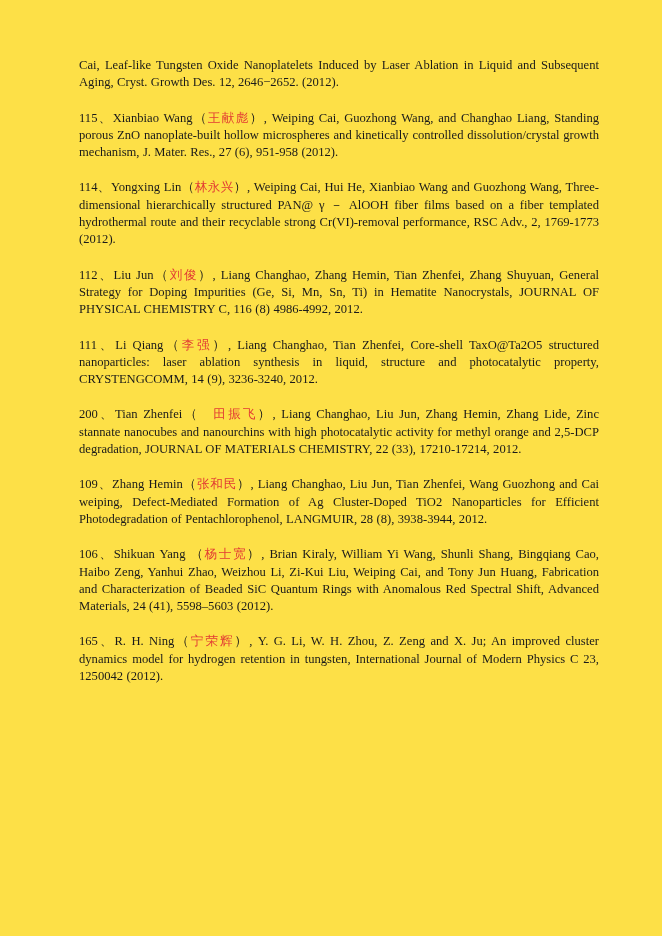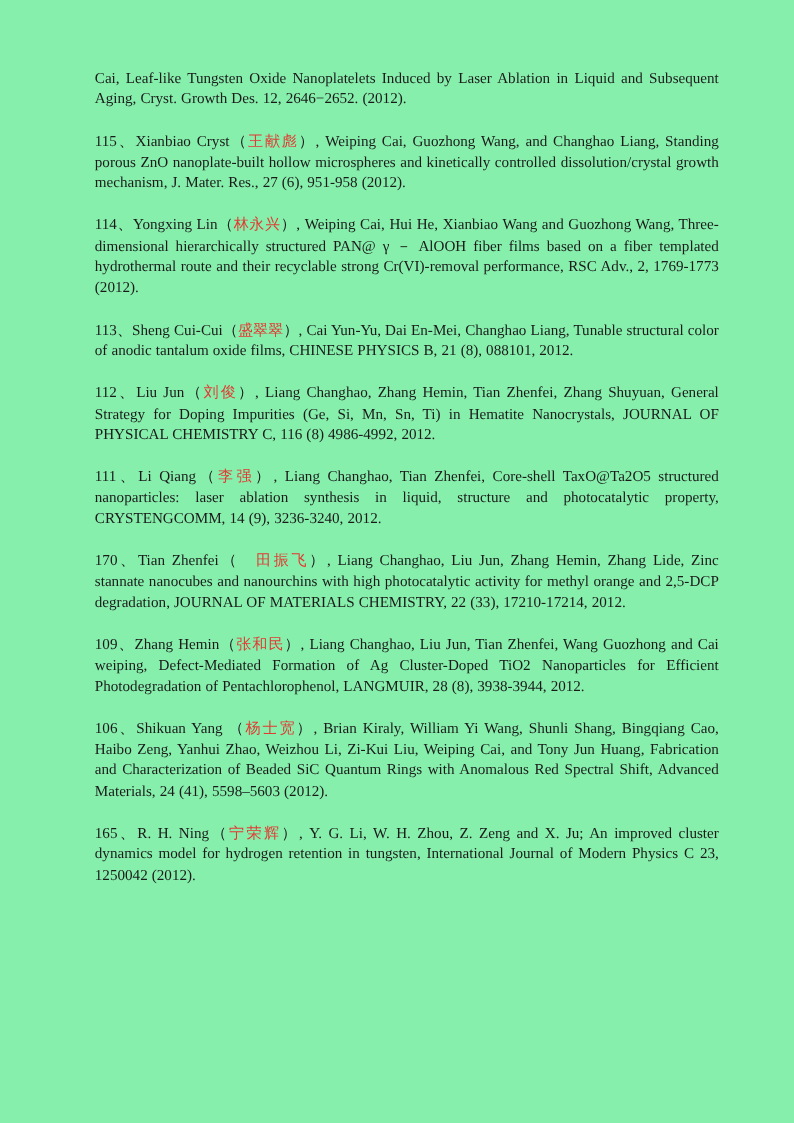--- a/index.html
+++ b/index.html
@@ -32,26 +32,25 @@
   .pub-entry:last-child {
     margin-bottom: 0;
   }
   .cn-name {
     
   }
 </style>
 </head>
 <body>
 
-<div class="page" style="color: rgb(26, 26, 26); background: #86efac;">
+<div class="page" style="color: rgb(26, 26, 26); background: #fde047;">
   <div class="pub-list">
       <p class="pub-entry"><span></span><span>Cai, Leaf-like Tungsten Oxide Nanoplatelets Induced by Laser Ablation in Liquid and Subsequent Aging, Cryst. Growth Des. 12, 2646−2652. (2012).</span><span class="cn-name" style="color: rgb(226, 59, 51);"></span><span></span></p>
-      <p class="pub-entry"><span>115、</span><span>Xianbiao Cryst（</span><span class="cn-name" style="color: rgb(226, 59, 51);">王献彪</span><span>）, Weiping Cai, Guozhong Wang, and Changhao Liang, Standing porous ZnO nanoplate-built hollow microspheres and kinetically controlled dissolution/crystal growth mechanism, J. Mater. Res., 27 (6), 951-958 (2012).</span></p>
+      <p class="pub-entry"><span>115、</span><span>Xianbiao Wang（</span><span class="cn-name" style="color: rgb(226, 59, 51);">王献彪</span><span>）, Weiping Cai, Guozhong Wang, and Changhao Liang, Standing porous ZnO nanoplate-built hollow microspheres and kinetically controlled dissolution/crystal growth mechanism, J. Mater. Res., 27 (6), 951-958 (2012).</span></p>
       <p class="pub-entry"><span>114、</span><span>Yongxing Lin（</span><span class="cn-name" style="color: rgb(226, 59, 51);">林永兴</span><span>）, Weiping Cai, Hui He, Xianbiao Wang and Guozhong Wang, Three-dimensional hierarchically structured PAN@ γ － AlOOH fiber films based on a fiber templated hydrothermal route and their recyclable strong Cr(VI)-removal performance, RSC Adv., 2, 1769-1773 (2012).</span></p>
-      <p class="pub-entry"><span>113、</span><span>Sheng Cui-Cui（</span><span class="cn-name" style="color: rgb(226, 59, 51);">盛翠翠</span><span>）, Cai Yun-Yu, Dai En-Mei, Changhao Liang, Tunable structural color of anodic tantalum oxide films, CHINESE PHYSICS B, 21 (8), 088101, 2012.</span></p>
       <p class="pub-entry"><span>112、</span><span>Liu Jun（</span><span class="cn-name" style="color: rgb(226, 59, 51);">刘俊</span><span>）, Liang Changhao, Zhang Hemin, Tian Zhenfei, Zhang Shuyuan, General Strategy for Doping Impurities (Ge, Si, Mn, Sn, Ti) in Hematite Nanocrystals, JOURNAL OF PHYSICAL CHEMISTRY C, 116 (8) 4986-4992, 2012.</span></p>
       <p class="pub-entry"><span>111、</span><span>Li Qiang（</span><span class="cn-name" style="color: rgb(226, 59, 51);">李强</span><span>）, Liang Changhao, Tian Zhenfei, Core-shell TaxO@Ta2O5 structured nanoparticles: laser ablation synthesis in liquid, structure and photocatalytic property, CRYSTENGCOMM, 14 (9), 3236-3240, 2012.</span></p>
-      <p class="pub-entry"><span>170、</span><span>Tian Zhenfei（</span><span class="cn-name" style="color: rgb(226, 59, 51); margin-left: 14px;">田振飞</span><span>）, Liang Changhao, Liu Jun, Zhang Hemin, Zhang Lide, Zinc stannate nanocubes and nanourchins with high photocatalytic activity for methyl orange and 2,5-DCP degradation, JOURNAL OF MATERIALS CHEMISTRY, 22 (33), 17210-17214, 2012.</span></p>
+      <p class="pub-entry"><span>200、</span><span>Tian Zhenfei（</span><span class="cn-name" style="color: rgb(226, 59, 51); margin-left: 14px;">田振飞</span><span>）, Liang Changhao, Liu Jun, Zhang Hemin, Zhang Lide, Zinc stannate nanocubes and nanourchins with high photocatalytic activity for methyl orange and 2,5-DCP degradation, JOURNAL OF MATERIALS CHEMISTRY, 22 (33), 17210-17214, 2012.</span></p>
       <p class="pub-entry"><span>109、</span><span>Zhang Hemin（</span><span class="cn-name" style="color: rgb(226, 59, 51);">张和民</span><span>）, Liang Changhao, Liu Jun, Tian Zhenfei, Wang Guozhong and Cai weiping, Defect-Mediated Formation of Ag Cluster-Doped TiO2 Nanoparticles for Efficient Photodegradation of Pentachlorophenol, LANGMUIR, 28 (8), 3938-3944, 2012.</span></p>
       <p class="pub-entry"><span>106、</span><span>Shikuan Yang （</span><span class="cn-name" style="color: rgb(226, 59, 51);">杨士宽</span><span>）, Brian Kiraly, William Yi Wang, Shunli Shang, Bingqiang Cao, Haibo Zeng, Yanhui Zhao, Weizhou Li, Zi-Kui Liu, Weiping Cai, and Tony Jun Huang, Fabrication and Characterization of Beaded SiC Quantum Rings with Anomalous Red Spectral Shift, Advanced Materials, 24 (41), 5598–5603 (2012).</span></p>
       <p class="pub-entry"><span>165、</span><span>R. H. Ning（</span><span class="cn-name" style="color: rgb(226, 59, 51);">宁荣辉</span><span>）, Y. G. Li, W. H. Zhou, Z. Zeng and X. Ju; An improved cluster dynamics model for hydrogen retention in tungsten, International Journal of Modern Physics C 23, 1250042 (2012).</span></p>
     </div>
 </div>
 
 </body></html>

